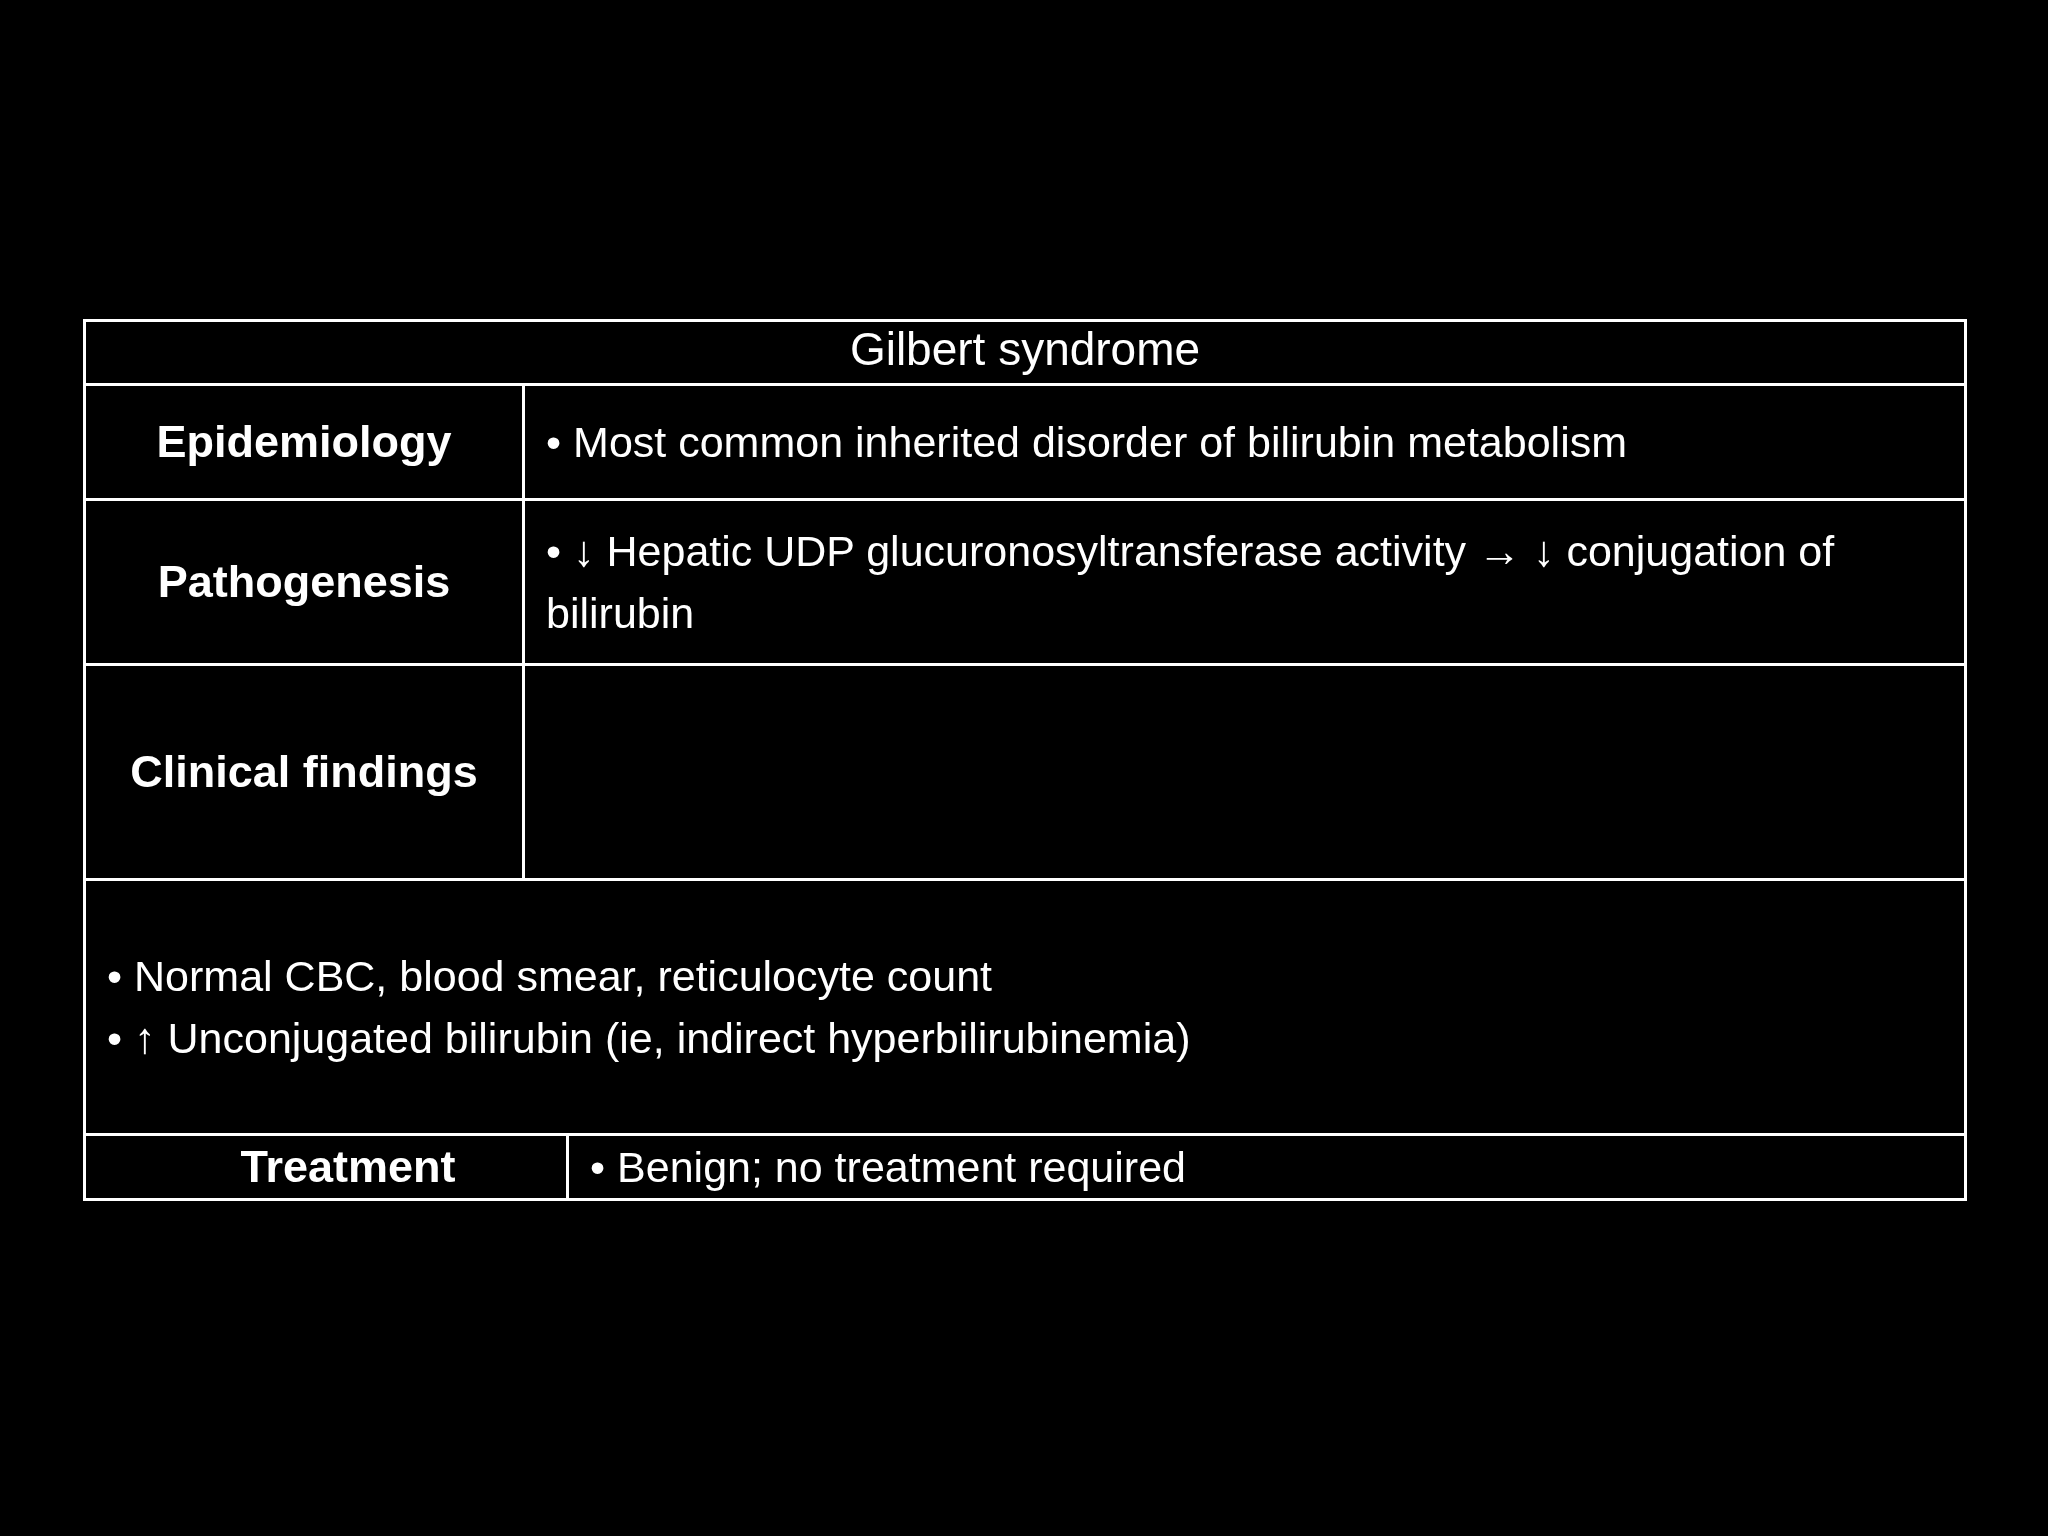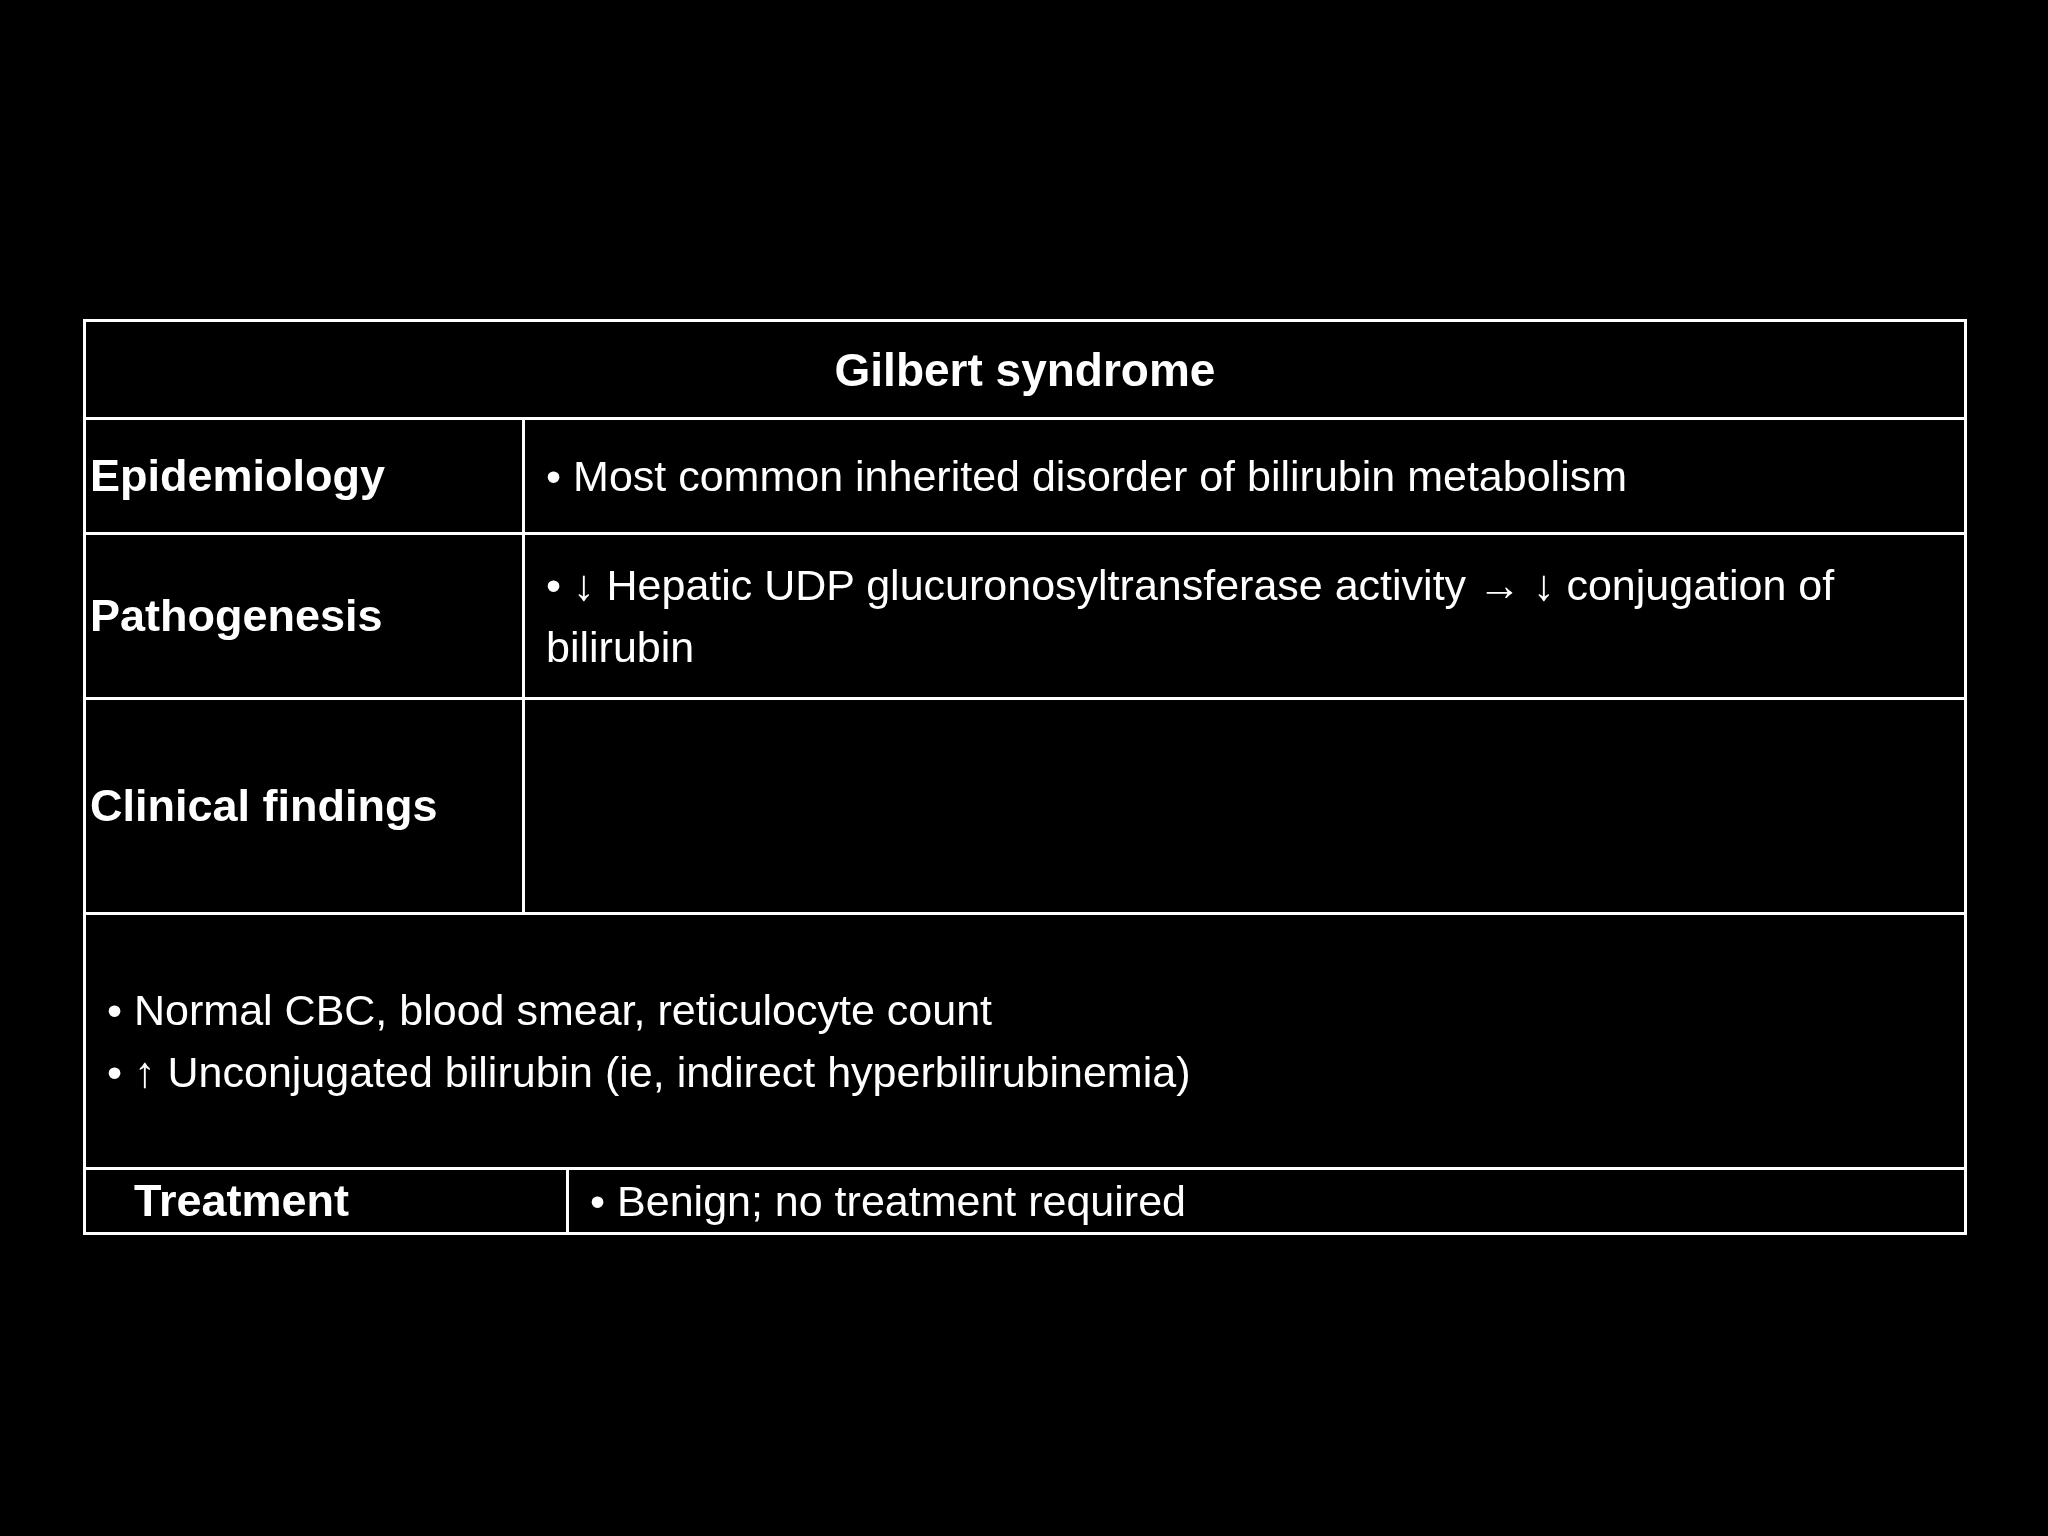--- a/index.html
+++ b/index.html
@@ -20,27 +20,26 @@
     position: absolute;
     left: 83px;
     top: 319px;
     width: 1884px;
     box-sizing: border-box;
     border: 3px solid #ffffff;
     background: #000000;
   }
   .title-row {
     box-sizing: border-box;
-    height: 98px;
+    height: 64px;
     border-bottom: 3px solid #ffffff;
     display: flex;
-    align-items: center;
     justify-content: center;
     font-size: 46px;
-    font-weight: bold;
+    font-weight: normal;
   }
   .t-row {
     box-sizing: border-box;
     display: flex;
     border-bottom: 3px solid #ffffff;
   }
   .t-row.last {
     border-bottom: none;
     margin-left: 44px;
   }
@@ -49,25 +48,25 @@
   .row-clin  { height: 215px; }
   .row-diag  { height: 255px; }
   .row-treat { height: 62px;  }
   .label-cell {
     box-sizing: border-box;
     flex: 0 0 439px;
     width: 439px;
     border-right: 3px solid #ffffff;
     display: flex;
     align-items: center;
-    justify-content: flex-start;
+    justify-content: center;
     text-align: center;
     font-weight: bold;
     font-size: 45px;
-    padding: 0 4px;
+    padding: 0 10px;
   }
   .content-cell {
     box-sizing: border-box;
     flex: 1 1 auto;
     display: flex;
     flex-direction: column;
     justify-content: center;
     padding: 6px 14px 6px 21px;
     font-size: 43px;
     line-height: 62px;

